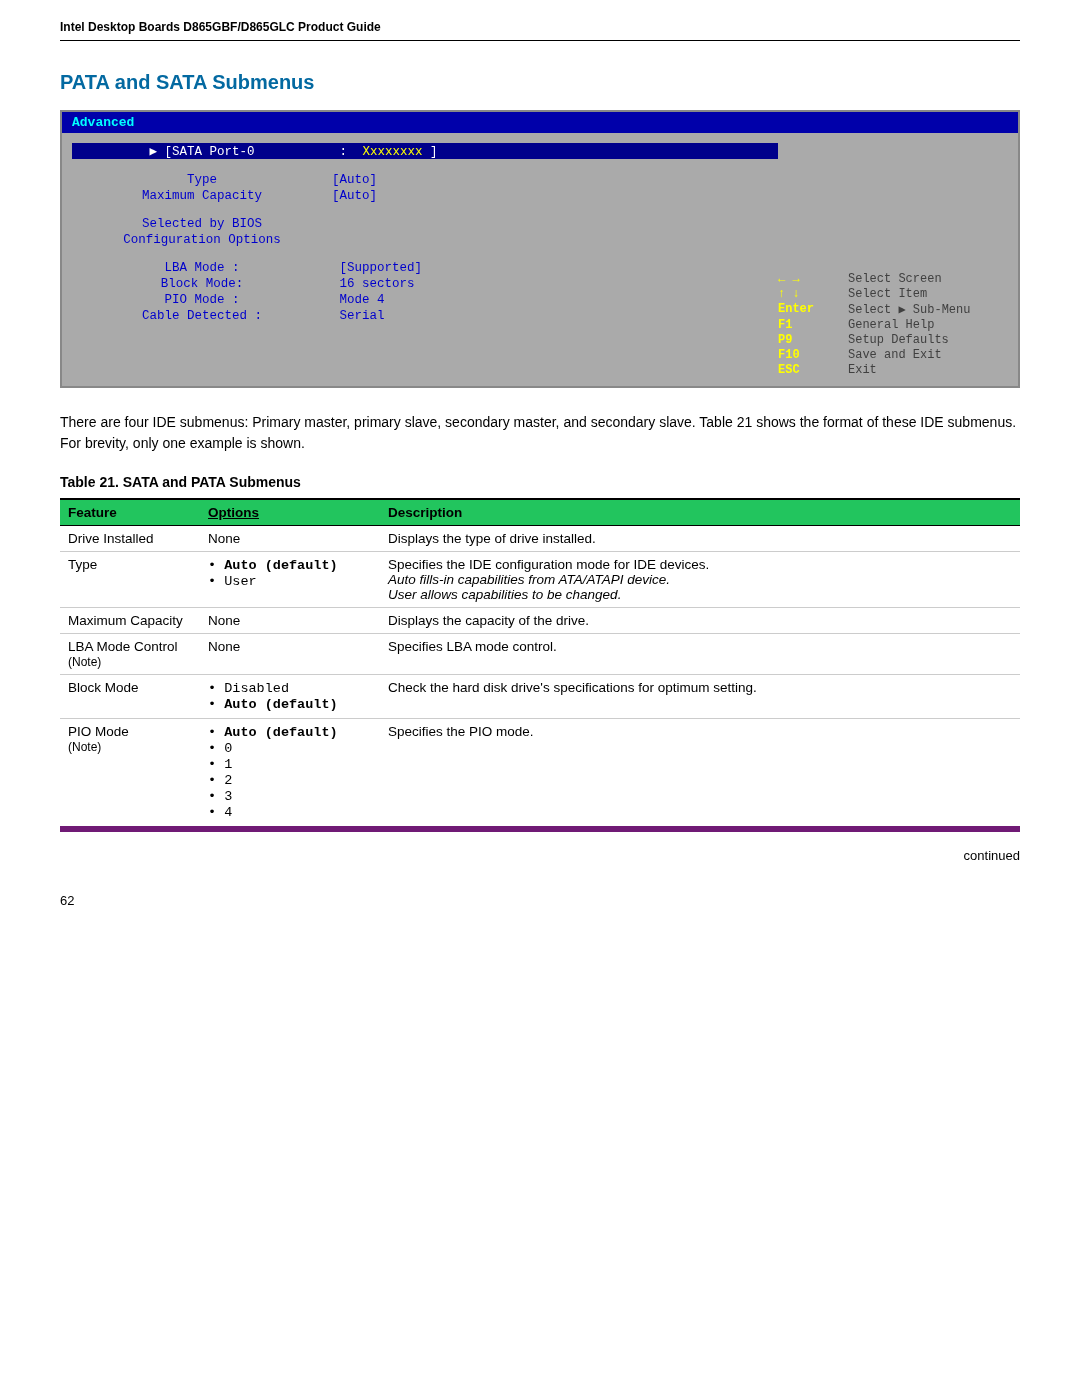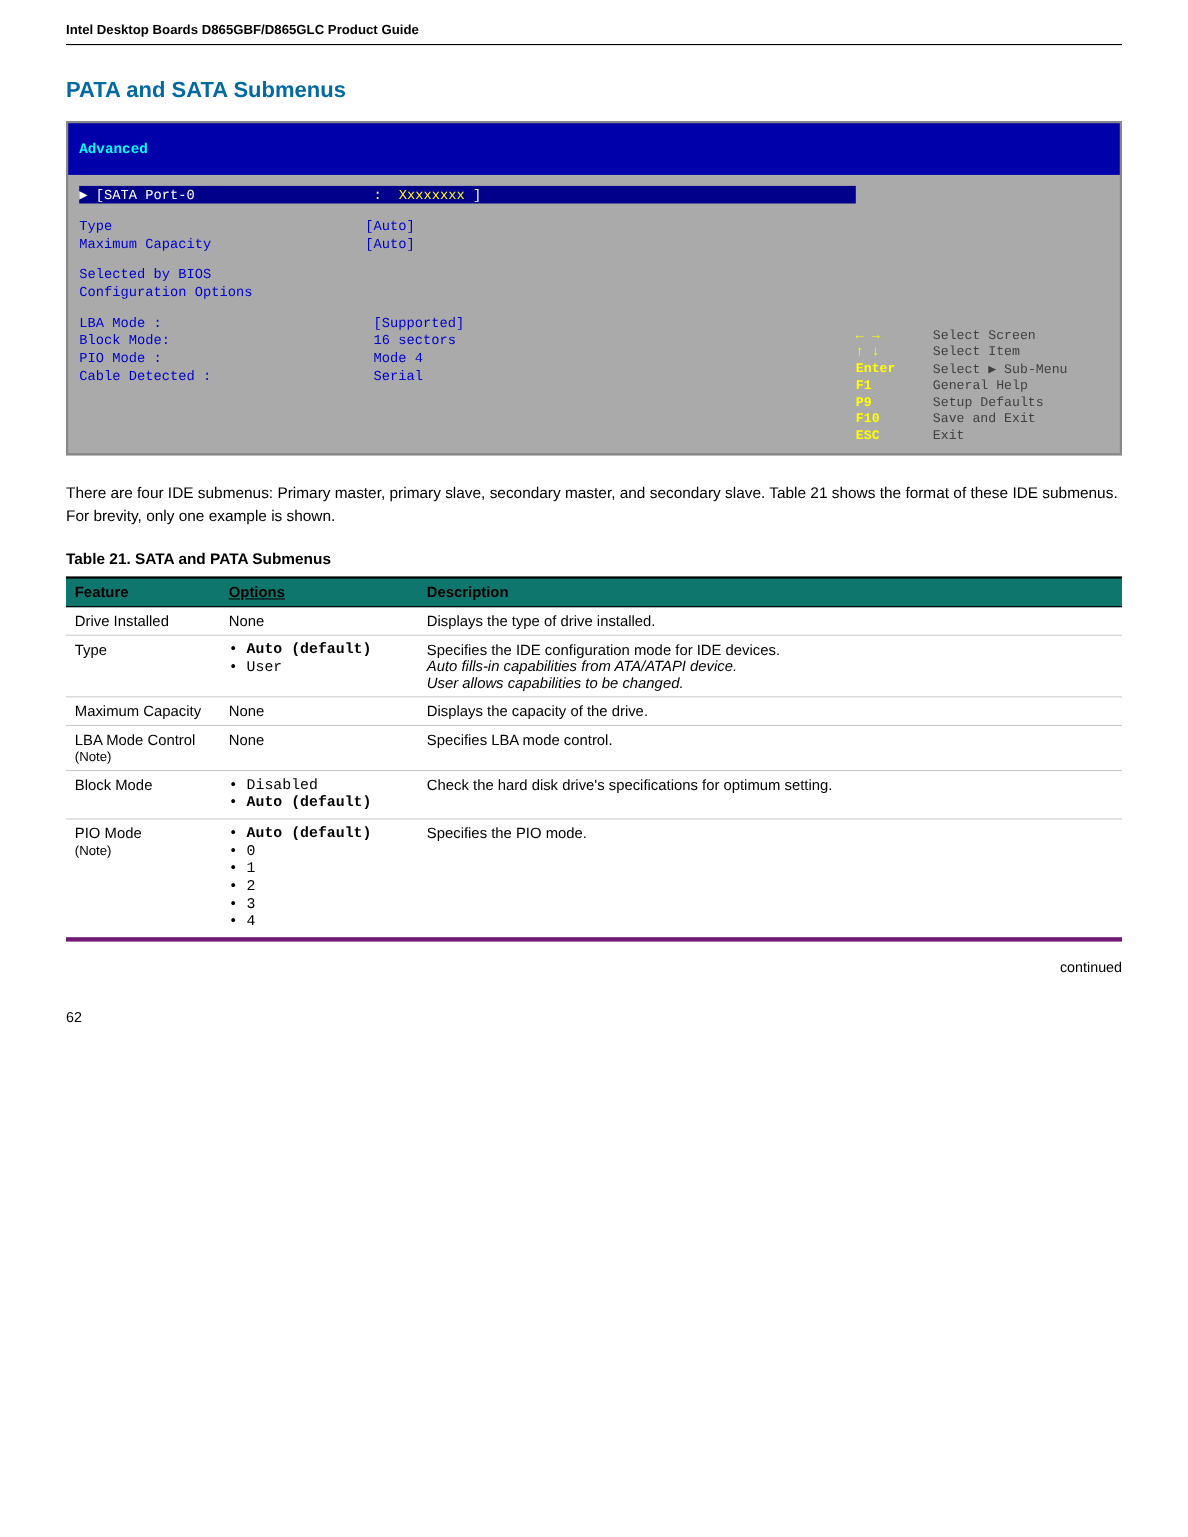--- a/index.html
+++ b/index.html
@@ -32,21 +32,21 @@
       padding: 0;
       margin-bottom: 24px;
       font-family: 'Courier New', monospace;
       font-size: 13px;
     }
     .bios-menubar {
       background: #0000aa;
       color: #00ffff;
       display: flex;
       align-items: center;
-      padding: 16px 10px;
+      padding: 3px 10px;
       font-weight: bold;
     }
     .bios-menubar span {
       margin-right: 30px;
     }
     .bios-content {
       display: flex;
       padding: 8px 10px;
     }
     .bios-main {
@@ -59,20 +59,21 @@
       width: 230px;
       color: #0000cc;
       font-family: 'Courier New', monospace;
       font-size: 12px;
       padding-top: 130px;
     }
     .bios-row {
       margin: 2px 0;
       display: flex;
       align-items: baseline;
+      text-align: center;
     }
     .bios-row.highlighted {
       background: #00008b;
       color: #ffffff;
     }
     .bios-row.highlighted .bios-val {
       color: #ffff00;
     }
     .bios-label {
       min-width: 260px;
@@ -111,34 +112,34 @@
       font-size: 14px;
       font-weight: bold;
       margin-bottom: 8px;
     }
     table.data-table {
       width: 100%;
       border-collapse: collapse;
       font-size: 13.5px;
     }
     table.data-table th {
-      background: #0f766e;
+      background: #22c55e;
       font-weight: bold;
       border-top: 2px solid #000;
       border-bottom: 1px solid #000;
       padding: 5px 8px;
       text-align: left;
     }
     table.data-table td {
       padding: 5px 8px;
       vertical-align: top;
       border-bottom: 1px solid #ccc;
     }
     table.data-table tr:last-child td {
-      border-bottom: 4px solid #701a75;
+      border-bottom: 6px solid #701a75;
     }
     .col-feature { width: 140px; }
     .col-options { width: 180px; text-decoration: underline; }
     .col-desc { }
     .bullet-list {
       list-style: none;
       padding: 0;
     }
     .bullet-list li::before {
       content: "• ";

